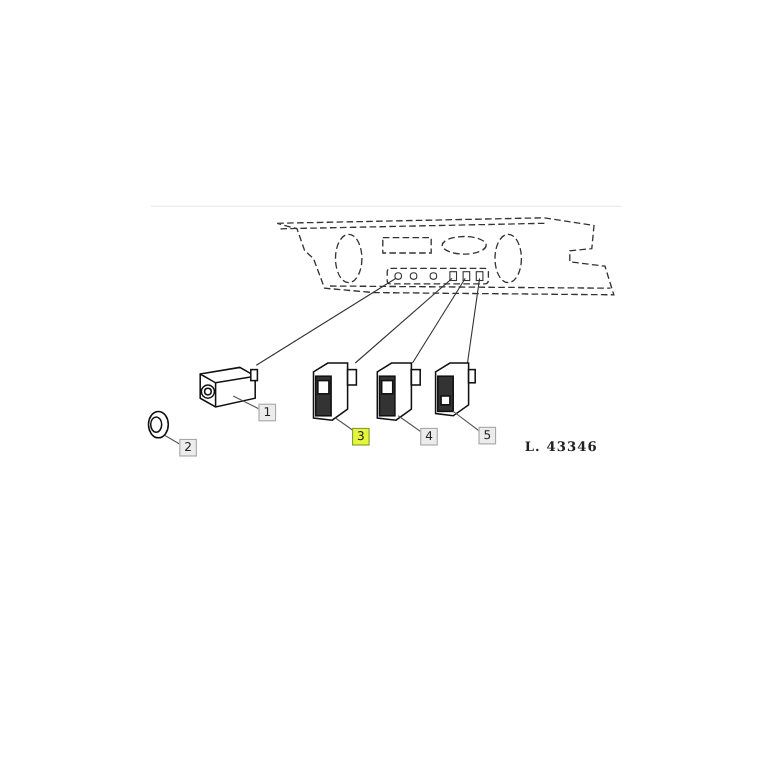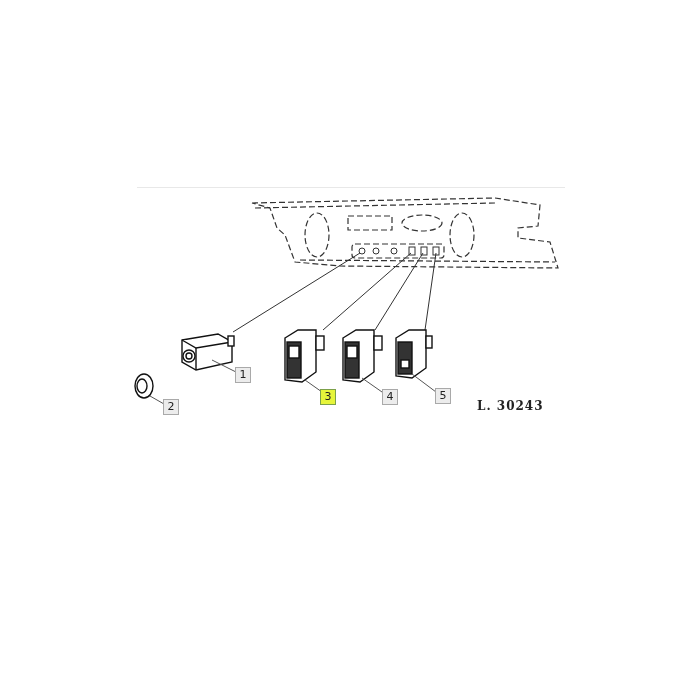--- a/index.html
+++ b/index.html
@@ -91,14 +91,14 @@
       <line x1="412" y1="374" x2="436" y2="392"></line>
     </g>
   </svg>
 
   <div class="callout" style="left:235px; top:367px;">1</div>
   <div class="callout" style="left:163px; top:399px;">2</div>
   <div class="callout active" style="left:320px; top:389px;">3</div>
   <div class="callout" style="left:382px; top:389px;">4</div>
   <div class="callout" style="left:435px; top:388px;">5</div>
 
-  <div class="ref" style="left:477px; top:399px;">L. 30243</div>
+  <div class="ref" style="left:477px; top:399px;">L. 43346</div>
 </div>
 
 </body></html>

